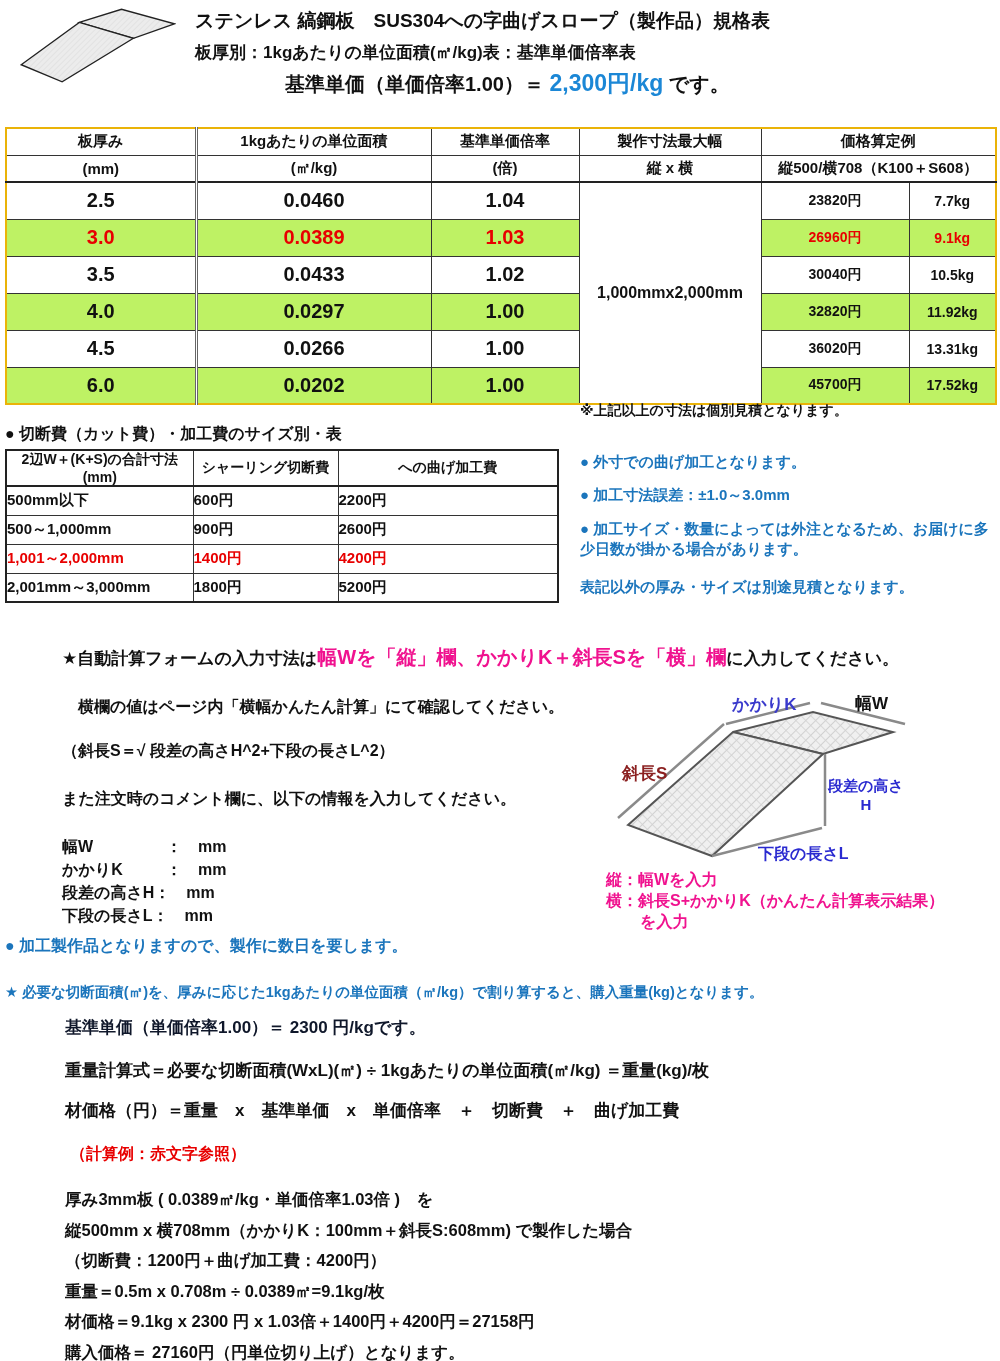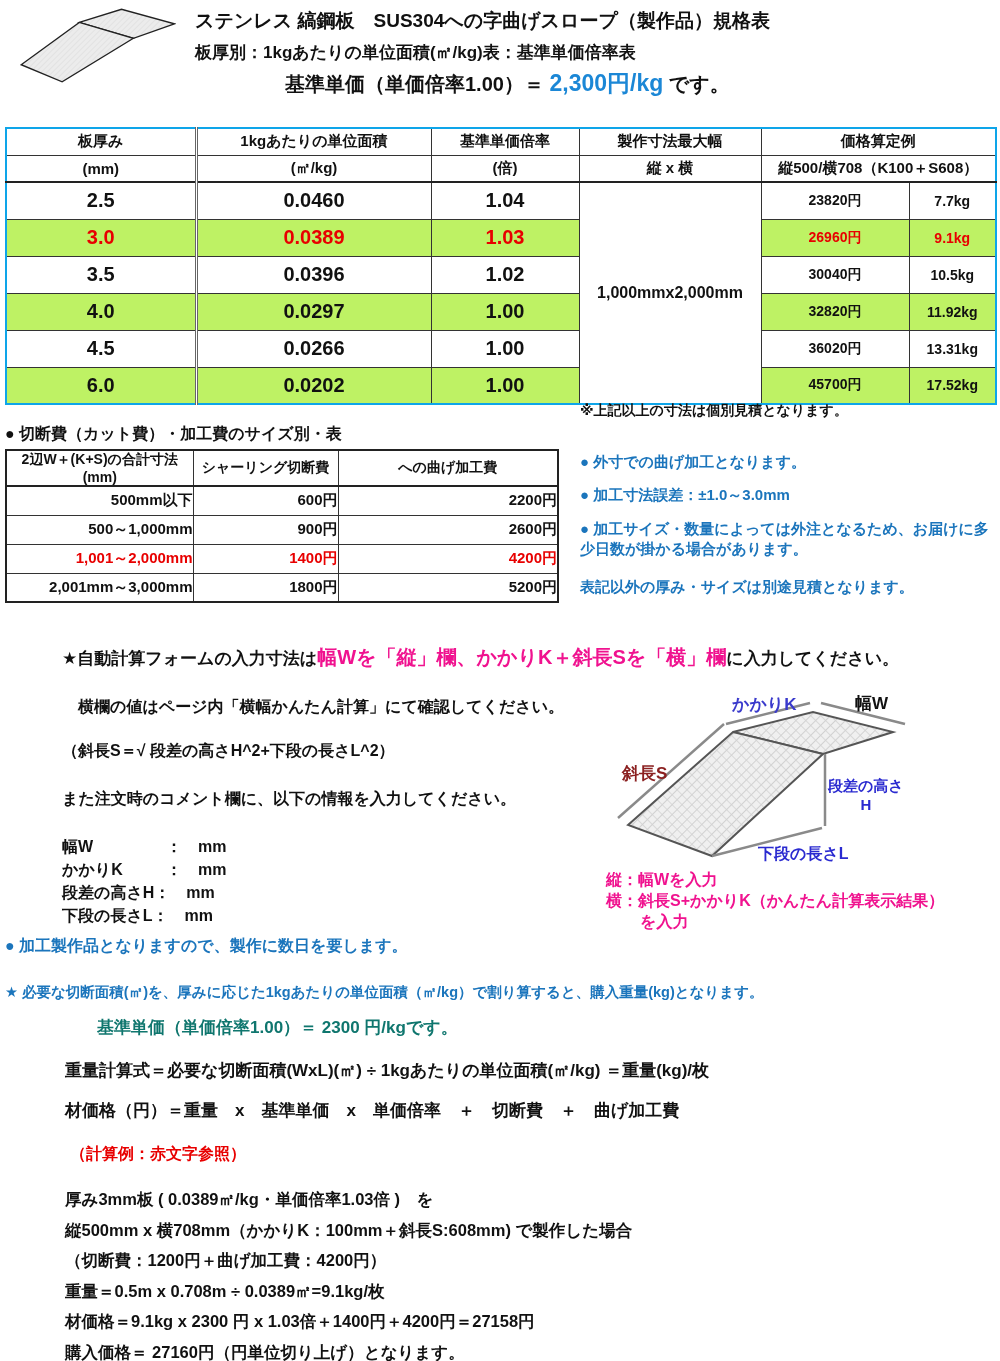--- a/index.html
+++ b/index.html
@@ -9,63 +9,63 @@
   .abs { position:absolute; }
 
   
   .title1 { left:195px; top:8px;  font-size:19px; font-weight:bold; }
   .title2 { left:195px; top:41px; font-size:17px; font-weight:bold; }
   .title3 { left:285px; top:68px; font-size:20px; font-weight:bold; }
   .title3 .price { color:#1b87d6; font-size:23px; }
 
   
   table { border-collapse:collapse; table-layout:fixed; }
-  .spec { left:5px; top:127px; width:990px; border:2px solid #0ea5e9; }
+  .spec { left:5px; top:127px; width:990px; border:2px solid #eab308; }
   .spec th, .spec td { border:1px solid #333; text-align:center; overflow:hidden; }
   .spec th { font-size:15px; font-weight:bold; height:27px; }
   .spec tr.hdr1 th { border-bottom:1px dotted #555; }
   .spec tr.hdr2 th { border-bottom:2px solid #222; }
   .spec td { height:37px; font-size:20px; font-weight:bold; }
   .spec td.w { font-size:14px; border-left:1px dashed #777; }
   .spec td.p { font-size:14px; }
   .spec .c2 { border-left:3px double #666; }
   .spec tr.alt td { background:#bef264; }
   .spec tr.redrow td { color:#e80000; }
   .spec td.maxsize { background:#fff !important; color:#111 !important; font-size:16px; }
 
   .footnote { left:580px; top:402px; font-size:14px; font-weight:bold; }
 
   
   .cut-title { left:5px; top:424px; font-size:16px; font-weight:bold; }
   .cut { left:5px; top:449px; width:552px; border:2px solid #222; }
   .cut th, .cut td { border:1px solid #333; font-weight:bold; }
   .cut th { font-size:14px; height:30px; text-align:center; border-bottom:2px solid #222; }
-  .cut td { font-size:15px; height:29px; text-align:right; }
-  .cut td:first-child { text-align:right; padding-left:14px; }
+  .cut td { font-size:15px; height:29px; text-align:left; }
+  .cut td:first-child { text-align:left; }
   .cut tr.redrow td { color:#e80000; }
 
   
   .bluenotes { left:580px; top:452px; width:420px; color:#1b75bc; font-size:15px;
     font-weight:bold; line-height:1.35; }
   .bluenotes .note { margin-bottom:13px; }
   .bluenotes .note:nth-child(4) { margin-top:18px; }
 
   
   .starline { left:62px; top:644px; font-size:17px; font-weight:bold; }
   .starline .mg { color:#f0128f; font-size:20px; }
   .line-kakunin { left:78px; top:697px; font-size:16px; font-weight:bold; }
   .line-shacho  { left:62px; top:741px; font-size:16px; font-weight:bold; }
   .line-comment { left:62px; top:789px; font-size:16px; font-weight:bold; }
   .inputs { left:62px; top:835px; font-size:16px; font-weight:bold; line-height:23px; }
   .inputs .lab { display:inline-block; width:104px; }
   .inputs .lab.wide { width:auto;text-align:right; }
 
   .blue-bullet1 { left:5px; top:936px;  color:#1b75bc; font-size:16px;  font-weight:bold; }
   .blue-star    { left:5px; top:983px;  color:#1b75bc; font-size:14.5px; font-weight:bold; }
-  .red-base     { left:65px; top:1016px; color:#0f766e; font-size:17px; font-weight:bold;margin-left:32px; }
+  .red-base     { left:65px; top:1016px; color:#0f172a; font-size:17px; font-weight:bold; }
   .f-weight     { left:65px; top:1059px; font-size:17px; font-weight:bold; }
   .f-price      { left:65px; top:1099px; font-size:17px; font-weight:bold; }
   .red-note     { left:70px; top:1144px; color:#e80000; font-size:16px; font-weight:bold; }
   .example { left:65px; top:1184px; font-size:16.5px; font-weight:bold; line-height:30.5px; }
 
   
   .diag { left:600px; top:688px; width:398px; height:250px; }
   .diag svg { position:absolute; left:0; top:0; }
   .dl { position:absolute; font-weight:bold; white-space:nowrap; }
   .dl-k { left:132px; top:5px;  color:#3a3acc; font-size:17px; }
@@ -130,21 +130,21 @@
     </tr>
     <tr class="alt redrow">
       <td>3.0</td>
       <td class="c2">0.0389</td>
       <td>1.03</td>
       <td class="p">26960円</td>
       <td class="w">9.1kg</td>
     </tr>
     <tr>
       <td>3.5</td>
-      <td class="c2">0.0396</td>
+      <td class="c2">0.0433</td>
       <td>1.02</td>
       <td class="p">30040円</td>
       <td class="w">10.5kg</td>
     </tr>
     <tr class="alt">
       <td>4.0</td>
       <td class="c2">0.0297</td>
       <td>1.00</td>
       <td class="p">32820円</td>
       <td class="w">11.92kg</td>

